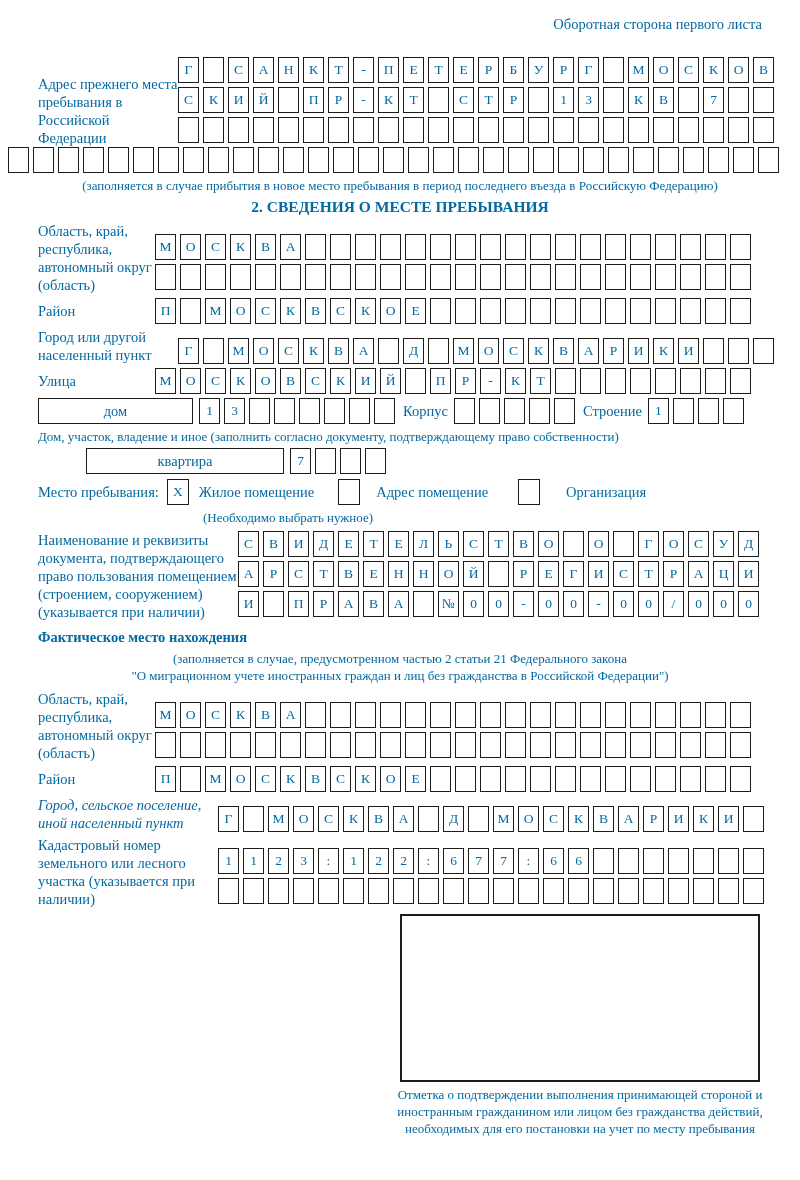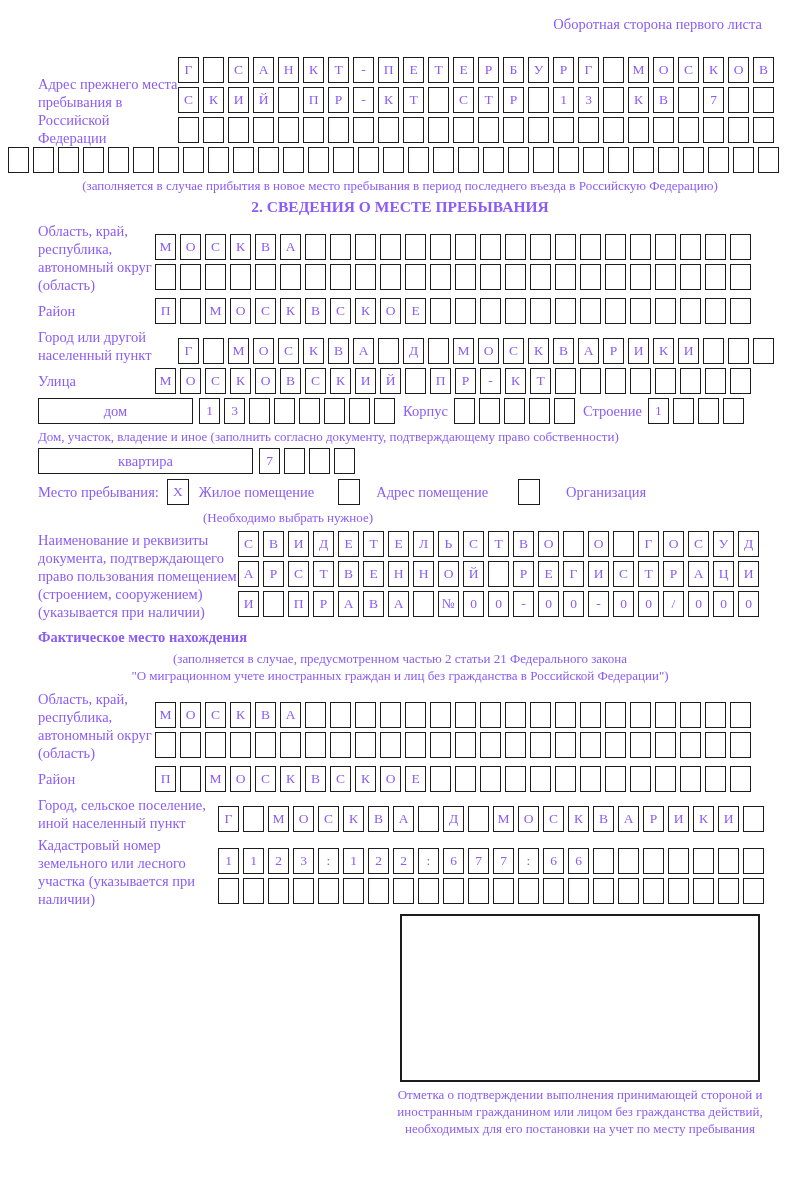--- a/index.html
+++ b/index.html
@@ -3,21 +3,21 @@
 <meta charset="utf-8">
 <style>
   html,body{margin:0;padding:0;background:#ffffff;}
   .page{
     position:relative;
     width:800px;
     height:1180px;
     box-sizing:border-box;
     padding:16px 38px 0 38px;
     background:#ffffff;
-    color:#8b5cf6;
+    color:#0369a1;
     font-family:"Liberation Serif","DejaVu Serif",serif;
     overflow:hidden;
   }
   .hdr-note{ text-align:right; font-size:14.5px; margin-bottom:24px; }
   .row{ display:flex; align-items:flex-end; margin-bottom:4px; }
   .lbl{ font-size:14.5px; line-height:18px; flex:none; }
   .cells{ display:flex; flex:none; }
   .cell{
     flex:none; width:21px; height:26px; box-sizing:border-box;
     border:1.5px solid #1c1c1c; margin-right:4px;
@@ -353,21 +353,21 @@
     <div class="cells">
         <span class="cell">1</span>
         <span class="cell"></span>
         <span class="cell"></span>
         <span class="cell"></span>
       </div>
   </div>
   <div class="note">Дом, участок, владение и иное (заполнить согласно документу, подтверждающему право собственности)</div>
 
   <div class="row" style="margin-top:3px;">
-    <div class="widebox" style="width:215px;">квартира</div>
+    <div class="widebox" style="width:198px;margin-left:48px;">квартира</div>
     <div class="gap6"></div>
     <div class="cells">
         <span class="cell">7</span>
         <span class="cell"></span>
         <span class="cell"></span>
         <span class="cell"></span>
       </div>
   </div>
 
   <div class="row" style="margin-top:5px;">
@@ -548,21 +548,21 @@
         <span class="cell"></span>
         <span class="cell"></span>
         <span class="cell"></span>
         <span class="cell"></span>
         <span class="cell"></span>
         <span class="cell"></span>
       </div>
   </div>
 
   <div class="row" style="min-height:36px;">
-    <div class="lbl" style="width:180px;">Город, сельское поселение, иной населенный пункт</div>
+    <div class="lbl" style="width:180px;font-style:italic;">Город, сельское поселение, иной населенный пункт</div>
     <div class="cells">
         <span class="cell">Г</span>
         <span class="cell"></span>
         <span class="cell">М</span>
         <span class="cell">О</span>
         <span class="cell">С</span>
         <span class="cell">К</span>
         <span class="cell">В</span>
         <span class="cell">А</span>
         <span class="cell"></span>

